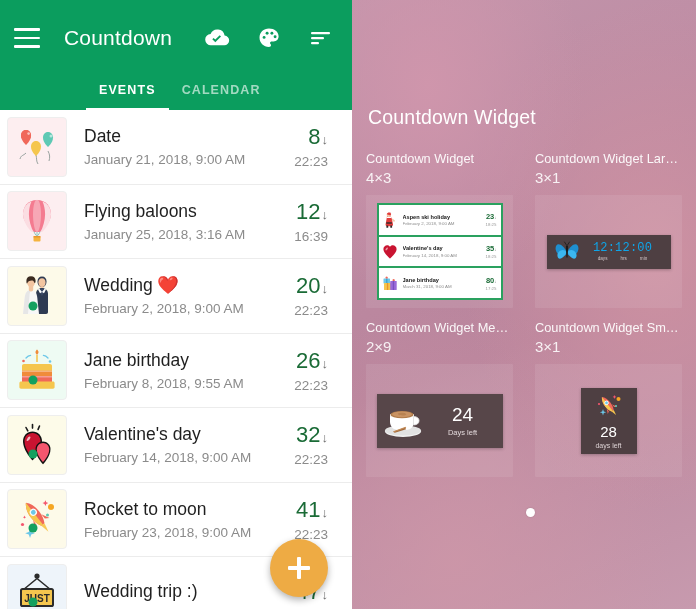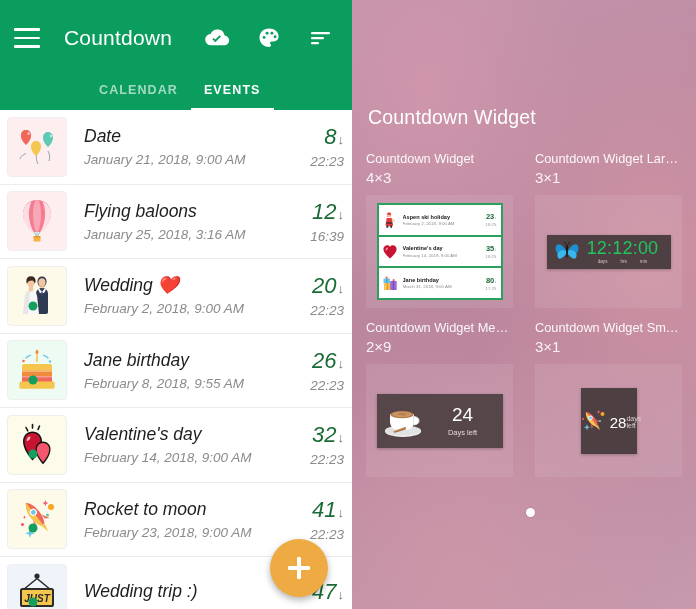--- a/index.html
+++ b/index.html
@@ -63,23 +63,22 @@
     height: 2.5px; background: #fff;
   }
 
   .event-list { position: relative; background: #f2f2f0; height: 499px; }
   .event-row {
     position: relative;
     height: 74.5px;
     background: #fff;
     display: flex;
     align-items: center;
-    padding: 0 8px 0 7px;
+    padding: 0 24px 0 7px;
     border-bottom: 1px solid #ececec;
-    font-style: italic;
   }
   .thumb {
     width: 60px; height: 60px;
     border-radius: 4px;
     flex: none;
     border: 1px solid #eee;
     display: flex; align-items: center; justify-content: center;
     overflow: hidden;
     position: relative;
   }
@@ -197,42 +196,42 @@
   
   .w31 {
     width: 124px; height: 34px;
     background: #4e3f42;
     display: flex; align-items: center;
     padding: 0 6px;
     box-shadow: 0 1px 3px rgba(0,0,0,.25);
   }
   .w31-ico { width: 28px; height: 28px; flex: none; display:flex; align-items:center; justify-content:center; }
   .w31-clock { flex: 1; text-align: center; }
-  .w31-time { font-size: 18px; color: #22c55e; letter-spacing: .2px; line-height: 1; }
+  .w31-time { font-size: 12px; color: #0ea5e9; letter-spacing: .2px; line-height: 1; font-family: Liberation Mono, monospace; }
   .w31-labels { display: flex; justify-content: center; gap: 13px; margin-top: 2px; }
   .w31-labels span { font-size: 4.6px; color: #cfc3c5; }
 
   
   .w21 {
     width: 126px; height: 54px;
     background: #574649;
     display: flex; align-items: center;
     padding: 0 4px;
     box-shadow: 0 1px 3px rgba(0,0,0,.25);
   }
   .w21-ico { width: 46px; height: 46px; flex: none; display:flex; align-items:center; justify-content:center; }
   .w21-txt { flex: 1; text-align: center; }
   .w21-n { font-size: 19px; color: #fff; line-height: 1; }
   .w21-l { font-size: 7.5px; color: #e2d8da; margin-top: 4px; }
 
   
   .w11 {
     width: 56px; height: 66px;
     background: #4e3f42;
-    display: flex; flex-direction: row; align-items: center; justify-content: center;
+    display: flex; flex-direction: column; align-items: center; justify-content: center;
     box-shadow: 0 1px 3px rgba(0,0,0,.25);
   }
   .w11-ico { width: 34px; height: 27px; display:flex; align-items:center; justify-content:center; }
   .w11-n { font-size: 15px; color: #fff; line-height: 1; margin-top: 4px; }
   .w11-l { font-size: 7px; color: #ddd2d4; margin-top: 3px; }
 
   .page-dot {
     position: absolute;
     left: 174px; bottom: 92px;
     width: 9px; height: 9px; border-radius: 50%;
@@ -278,22 +277,22 @@
             <svg width="22" height="16" viewBox="0 0 22 16">
               <rect fill="#ffffff" x="1" y="2" width="19" height="2.3" rx="1"></rect>
               <rect fill="#ffffff" x="1" y="7" width="13" height="2.3" rx="1"></rect>
               <rect fill="#ffffff" x="1" y="12" width="8" height="2.3" rx="1"></rect>
             </svg>
           </div>
         </div>
       </div>
 
       <div class="tabs">
+        <div class="tab active">EVENTS</div>
         <div class="tab">CALENDAR</div>
-        <div class="tab active">EVENTS</div>
       </div>
     </div>
 
     <div class="event-list">
 
       <div class="event-row">
         <div class="thumb" style="background:#fdeef0;">
           <svg width="52" height="52" viewBox="0 0 52 52">
             <path d="M15 32c-3 3-5 2-6 6" stroke="#9aa3a0" stroke-width="1" fill="none"></path>
             <path d="M25 34c1 4 0 6 2 9" stroke="#9aa3a0" stroke-width="1" fill="none"></path>

